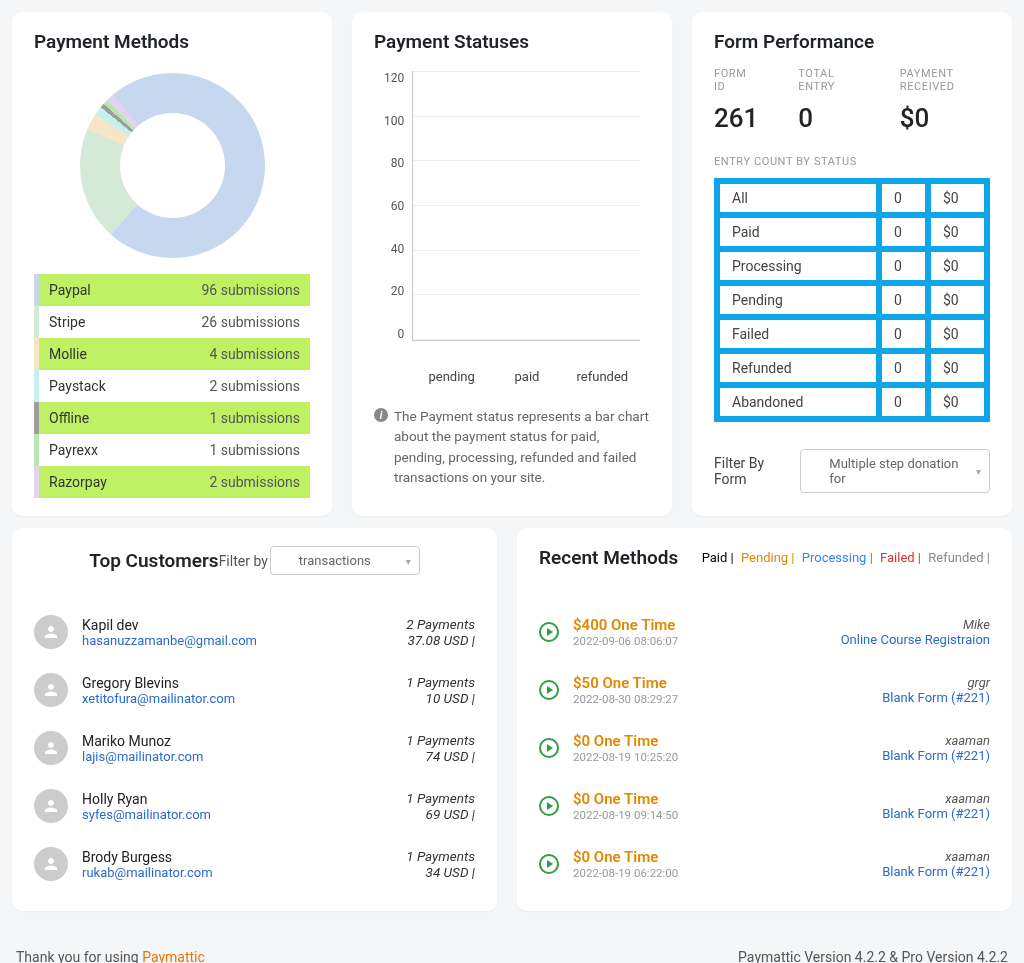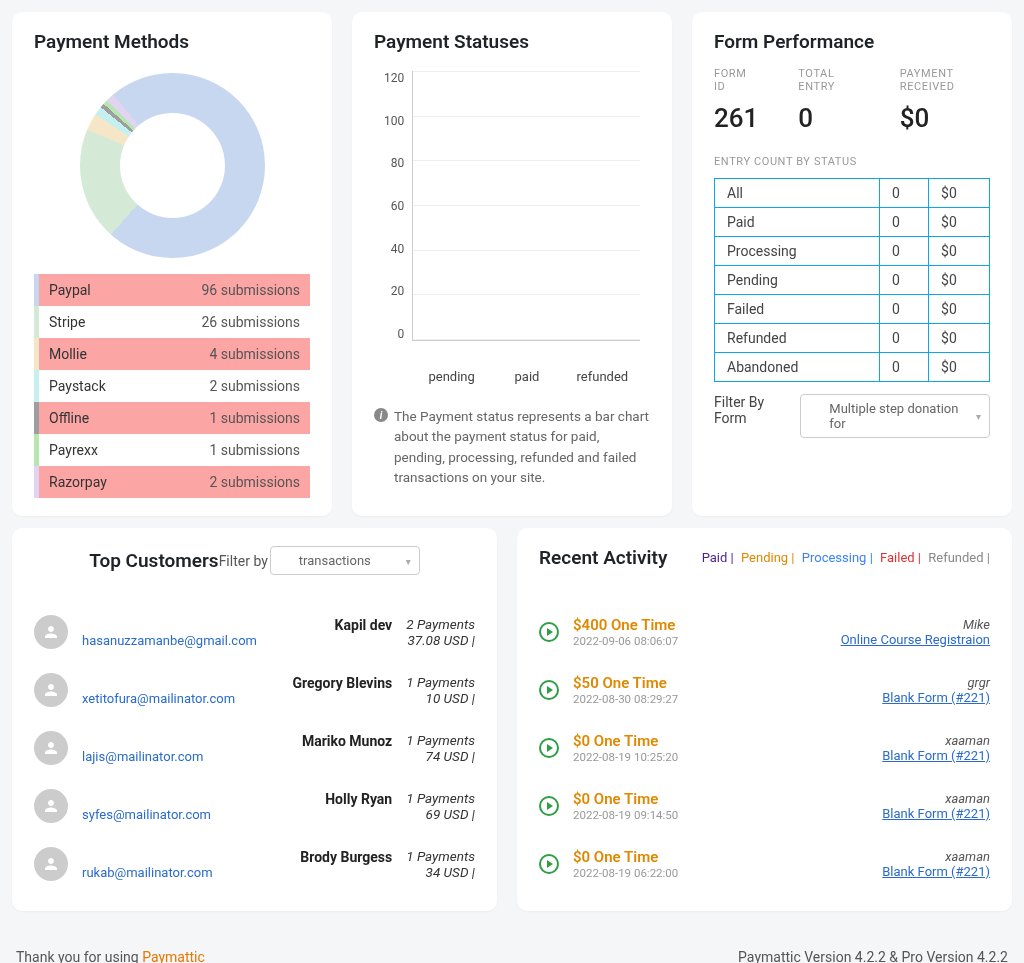--- a/index.html
+++ b/index.html
@@ -28,71 +28,71 @@
   .donut-wrap { display:flex; justify-content:center; padding:6px 0 16px; }
   .donut { width: 185px; height: 185px; border-radius: 50%; position:relative; }
   .donut::after { content:""; position:absolute; inset:40px; background:#fff; border-radius:50%; }
   
   .legend-row {
     display:flex; justify-content:space-between; align-items:center;
     padding: 8px 10px; font-size: 14px;
     border-left: 5px solid transparent;
     color:#333;
   }
-  .legend-row.alt { background:#fca5a5; }
+  .legend-row.alt { background:#bef264; }
   .legend-right { color:#555; }
   
   .chart-area { padding: 4px 10px 0 10px; }
   .bar-plot { display:flex; height:290px; }
   .y-axis { display:flex; flex-direction:column; justify-content:space-between; align-items:flex-end; padding-right:8px; font-size:12px; color:#555; height:270px; }
   .plot { flex:1; height:270px; border-left:1px solid #ccc; border-bottom:1px solid #ccc; display:flex; align-items:flex-end; position:relative; }
   .gridlines { position:absolute; inset:0; display:flex; flex-direction:column; justify-content:space-between; pointer-events:none; }
   .gridlines div { border-top:1px solid #eee; height:0; }
   .bar-col { flex:1; display:flex; flex-direction:column; align-items:center; justify-content:flex-end; z-index:1; }
   .bar { width:58%; }
   .x-labels { display:flex; margin-left:30px; }
   .x-labels span { flex:1; text-align:center; font-size:13px; color:#444; padding-top:8px; }
   .chart-note { display:flex; gap:6px; align-items:flex-start; font-size:13.5px; color:#666; margin-top:22px; line-height:1.5; }
   .info-icon { width:14px; height:14px; border-radius:50%; background:#888; color:#fff; font-size:10px; display:inline-flex; align-items:center; justify-content:center; font-style:italic; font-weight:bold; flex-shrink:0; margin-top:2px; }
   
   .kpis { display:flex; gap:40px; margin:8px 0 22px; }
   .kpi-label { font-size:11px; letter-spacing:0.6px; color:#999; text-transform:uppercase; margin-bottom:10px; }
   .kpi-value { font-size:26px; font-weight:500; color:#222; }
   .sub-label { font-size:11px; letter-spacing:0.6px; color:#999; text-transform:uppercase; margin-bottom:10px; }
   table.status-table { width:100%; border-collapse:collapse; }
-  table.status-table td { border:1px solid #0ea5e9; padding:6px 12px; font-size:14px; color:#444; }
+  table.status-table td { border:6px solid #0ea5e9; padding:6px 12px; font-size:14px; color:#444; }
   table.status-table td:nth-child(1){ width:60%; }
-  .filter-row { display:flex; align-items:flex-start; gap:10px; margin-top:12px; font-size:14px; color:#444; }
+  .filter-row { display:flex; align-items:center; gap:10px; margin-top:27px; font-size:14px; color:#444; }
   .select-box { border:1px solid #ccc; border-radius:4px; padding:6px 28px 6px 28px; font-size:13px; color:#666; position:relative; min-width:160px; background:#fff; }
   .select-box .chev { position:absolute; right:8px; top:50%; transform:translateY(-50%); font-size:10px; color:#aaa; }
   
   .tc-card { flex:0 0 48.5%; }
   .tc-head { display:flex; justify-content:center; align-items:center; margin-bottom:28px; }
   .tc-filter { display:flex; align-items:center; gap:2px; font-size:14px; color:#555; }
   .cust-row { display:flex; align-items:center; gap:14px; padding:12px 0; }
   .avatar { width:34px; height:34px; border-radius:50%; background:#ccc; display:flex; align-items:center; justify-content:center; color:#fff; flex-shrink:0; }
   .avatar svg { width:18px; height:18px; fill:#fff; }
   .cust-left { flex:1; }
-  .cust-name { font-weight:700; color:#222; font-size:14px;text-align:right; }
+  .cust-name { font-weight:400; color:#222; font-size:14px; }
   .cust-email { color:#2a6bcc; font-size:13px; }
   .cust-right { text-align:right; font-size:13.5px; color:#333;font-style:italic; }
   
   .ra-head { display:flex; justify-content:space-between; align-items:center; margin-bottom:34px; flex-wrap:wrap; gap:8px; }
   .status-filters { font-size:13px; }
   .status-filters span { margin-left:4px; }
-  .sf-paid{color:#4c1d95;} .sf-pend{color:#e08800;} .sf-proc{color:#3b82f6;} .sf-fail{color:#e03131;} .sf-ref{color:#888;}
+  .sf-paid{color:#000000;} .sf-pend{color:#e08800;} .sf-proc{color:#3b82f6;} .sf-fail{color:#e03131;} .sf-ref{color:#888;}
   .act-row { display:flex; align-items:center; gap:14px; padding:13px 0; }
   .play-icon { width:20px; height:20px; border:2px solid #2f9e44; border-radius:50%; display:flex; align-items:center; justify-content:center; flex-shrink:0; }
   .play-icon::after { content:""; border-left:6px solid #2f9e44; border-top:4px solid transparent; border-bottom:4px solid transparent; margin-left:2px; }
   .act-left { flex:1; }
   .act-title { color:#e08800; font-weight:600; font-size:15px; }
   .act-ts { color:#999; font-size:11.5px; }
   .act-right { text-align:right; font-size:13px; }
   .act-user { color:#555; font-style:italic; }
-  .act-form { color:#2a6bcc;text-decoration:underline; }
+  .act-form { color:#2a6bcc; }
   
   .footer { display:flex; justify-content:space-between; padding:26px 4px 6px; font-size:14px; color:#555; }
   .footer a { color:#e67700; text-decoration:none; }
 </style>
 </head>
 <body>
 
 <div class="row">
 
   <div class="card" style="flex:0 0 32%;">
@@ -331,21 +331,21 @@
       <div class="cust-right">
         <div>1 Payments</div>
         <div>34 USD |</div>
       </div>
         </div>
       </div>
   </div>
 
   <div class="card" style="flex:1;">
     <div class="ra-head">
-      <h2 style="margin:0;">Recent Activity</h2>
+      <h2 style="margin:0;">Recent Methods</h2>
       <div class="status-filters" id="ra-filters"><span class="sf-paid"> Paid |</span><span class="sf-pend"> Pending |</span><span class="sf-proc"> Processing |</span><span class="sf-fail"> Failed |</span><span class="sf-ref"> Refunded |</span></div>
     </div>
     <div id="ra-list">
         <div class="act-row">
       <div class="play-icon"></div>
       <div class="act-left">
         <div class="act-title">$400 One Time</div>
         <div class="act-ts">2022-09-06 08:06:07</div>
       </div>
       <div class="act-right">

